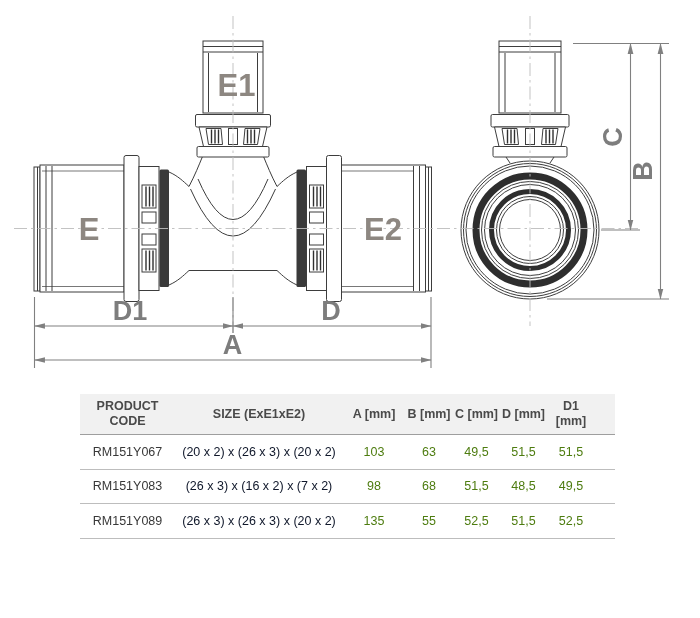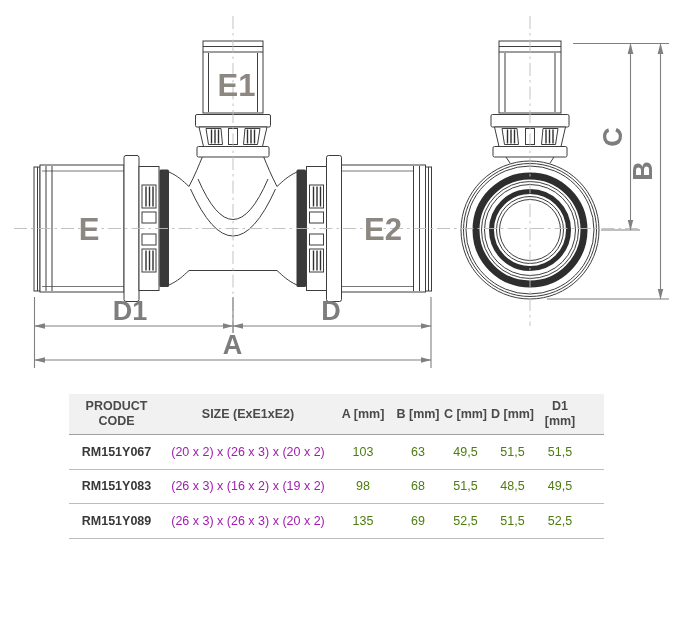--- a/index.html
+++ b/index.html
@@ -2,29 +2,29 @@
 <html><head>
 <meta charset="utf-8">
 <style>
   html,body{margin:0;padding:0;background:#fff;}
   .page{position:relative;width:700px;height:618px;background:#fff;overflow:hidden;
         font-family:"Liberation Sans",sans-serif;}
   .drawing{position:absolute;left:0;top:0;}
   svg text{font-family:"Liberation Sans",sans-serif;}
   .port-label{font-size:31px;font-weight:bold;fill:#8d8781;text-anchor:middle;}
   .dim-label{font-size:27px;font-weight:bold;fill:#7d7d7d;text-anchor:middle;}
-  .tbl-wrap{position:absolute;left:69px;top:394px;width:535px;}
+  .tbl-wrap{position:absolute;left:80px;top:394px;width:535px;}
   table.spec{border-collapse:collapse;table-layout:fixed;width:535px;font-size:12.5px;}
   table.spec th{background:#f1f1f1;color:#4a4a4a;font-weight:bold;height:40px;
                 text-align:center;vertical-align:middle;line-height:1.2;padding:0;
                 border-bottom:1px solid #9e9e9e;}
   table.spec td{height:33.6px;text-align:center;vertical-align:middle;padding:0;
                 border-bottom:1px solid #bdbdbd;color:#4d7c0f;}
-  table.spec td.code{font-weight:bold;color:#383838;}
-  table.spec td.size{color:#a21caf;}
+  table.spec td.code{font-weight:normal;color:#383838;}
+  table.spec td.size{color:#0f172a;}
 </style>
 </head>
 <body>
 
 <div class="page">
 
   <svg class="drawing" width="700" height="392" viewBox="0 0 700 392">
     <defs>
       <marker id="arr" viewBox="0 0 10 6" refX="9.5" refY="3" markerWidth="11" markerHeight="6.6" orient="auto-start-reverse" markerUnits="userSpaceOnUse">
         <path d="M10,3 L0,0.4 L0,5.6 Z" fill="#808080"></path>
@@ -230,33 +230,33 @@
           <td class="size">(20 x 2) x (26 x 3) x (20 x 2)</td>
           <td>103</td>
           <td>63</td>
           <td>49,5</td>
           <td>51,5</td>
           <td>51,5</td>
           <td></td>
         </tr>
         <tr>
           <td class="code">RM151Y083</td>
-          <td class="size">(26 x 3) x (16 x 2) x (19 x 2)</td>
+          <td class="size">(26 x 3) x (16 x 2) x (7 x 2)</td>
           <td>98</td>
           <td>68</td>
           <td>51,5</td>
           <td>48,5</td>
           <td>49,5</td>
           <td></td>
         </tr>
         <tr>
           <td class="code">RM151Y089</td>
           <td class="size">(26 x 3) x (26 x 3) x (20 x 2)</td>
           <td>135</td>
-          <td>69</td>
+          <td>55</td>
           <td>52,5</td>
           <td>51,5</td>
           <td>52,5</td>
           <td></td>
         </tr>
       </tbody>
     </table>
   </div>
 </div>
 

